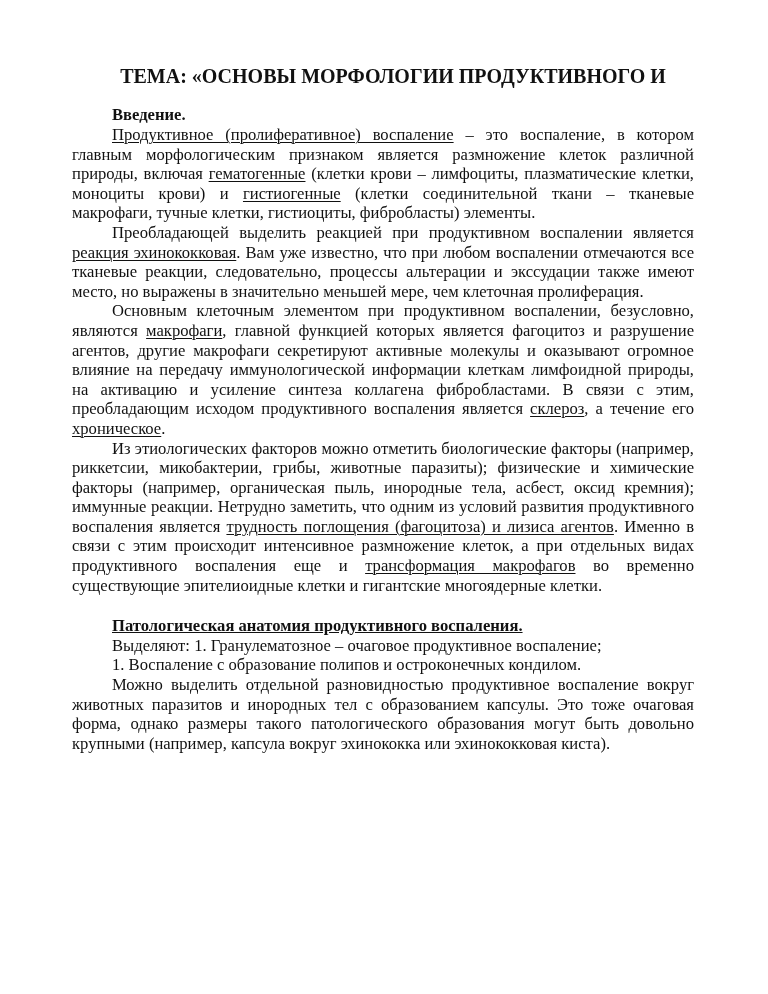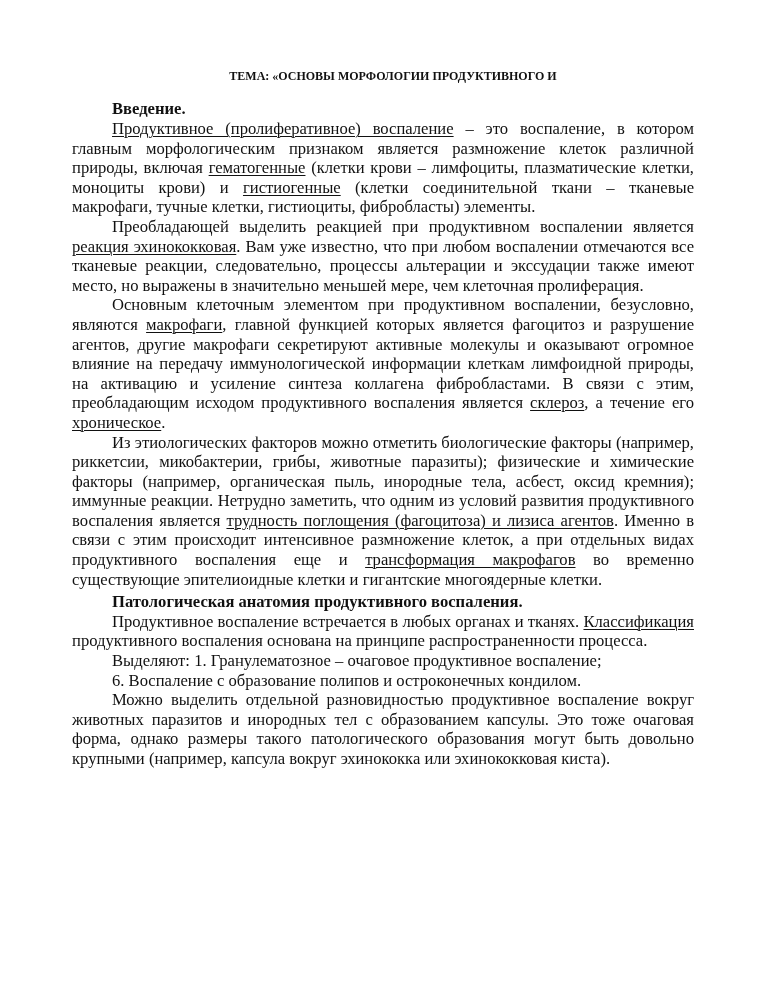--- a/index.html
+++ b/index.html
@@ -4,25 +4,25 @@
 <style>
   html, body { margin: 0; padding: 0; background: #ffffff; }
   body { width: 768px; height: 994px; position: relative; overflow: hidden; }
   .page {
     position: absolute; left: 72px; top: 67px; width: 622px;
     font-family: "Liberation Serif", "DejaVu Serif", serif;
     font-size: 16.6px; line-height: 19.6px; color: #111;
   }
   .title {
     font-weight: bold; text-align: center; margin: 0;
-    padding-left: 20px; font-size: 12px; line-height: 19.4px;
+    padding-left: 20px; font-size: 20px; line-height: 19.4px;
   }
   .heading { font-weight: bold; text-indent: 40px; margin: 0; }
-  .h-intro { margin-top: 13px; }
-  .h-patho { margin-top: 3px; }
+  .h-intro { margin-top: 19px; }
+  .h-patho { margin-top: 21px; text-decoration: underline; }
   p.body {
     margin: 0; text-align: justify; text-indent: 40px;
   }
   .u { text-decoration: underline; text-underline-offset: 2px; text-decoration-thickness: 1px; }
 </style>
 </head>
 <body>
 
 <div class="page">
   <h1 class="title">
@@ -32,18 +32,17 @@
   <section>
     <p class="heading h-intro">Введение.</p>
     <p class="body"><span class="u">Продуктивное (пролиферативное) воспаление</span><span> – это воспаление, в котором главным морфологическим признаком является размножение клеток различной природы, включая </span><span class="u">гематогенные</span><span> (клетки крови – лимфоциты, плазматические клетки, моноциты крови) и </span><span class="u">гистиогенные</span><span> (клетки соединительной ткани – тканевые макрофаги, тучные клетки, гистиоциты, фибробласты) элементы.</span></p>
     <p class="body"><span>Преобладающей выделить реакцией при продуктивном воспалении является </span><span class="u">реакция эхинококковая</span><span>. Вам уже известно, что при любом воспалении отмечаются все тканевые реакции, следовательно, процессы альтерации и экссудации также имеют место, но выражены в значительно меньшей мере, чем клеточная пролиферация.</span></p>
     <p class="body"><span>Основным клеточным элементом при продуктивном воспалении, безусловно, являются </span><span class="u">макрофаги</span><span>, главной функцией которых является фагоцитоз и разрушение агентов, другие макрофаги секретируют активные молекулы и оказывают огромное влияние на передачу иммунологической информации клеткам лимфоидной природы, на активацию и усиление синтеза коллагена фибробластами. В связи с этим, преобладающим исходом продуктивного воспаления является </span><span class="u">склероз</span><span>, а течение его </span><span class="u">хроническое</span><span>.</span></p>
     <p class="body"><span>Из этиологических факторов можно отметить биологические факторы (например, риккетсии, микобактерии, грибы, животные паразиты); физические и химические факторы (например, органическая пыль, инородные тела, асбест, оксид кремния); иммунные реакции. Нетрудно заметить, что одним из условий развития продуктивного воспаления является </span><span class="u">трудность поглощения (фагоцитоза) и лизиса агентов</span><span>. Именно в связи с этим происходит интенсивное размножение клеток, а при отдельных видах продуктивного воспаления еще и </span><span class="u">трансформация макрофагов</span><span> во временно существующие эпителиоидные клетки и гигантские многоядерные клетки.</span></p>
   </section>
 
   <section>
     <p class="heading h-patho">Патологическая анатомия продуктивного воспаления.</p>
-    <p class="body"><span>Продуктивное воспаление встречается в любых органах и тканях. </span><span class="u">Классификация</span><span> продуктивного воспаления основана на принципе распространенности процесса.</span></p>
     <p class="body"><span>Выделяют: 1. Гранулематозное – очаговое продуктивное воспаление;</span></p>
-    <p class="body"><span>6. Воспаление с образование полипов и остроконечных кондилом.</span></p>
+    <p class="body"><span>1. Воспаление с образование полипов и остроконечных кондилом.</span></p>
     <p class="body"><span>Можно выделить отдельной разновидностью продуктивное воспаление вокруг животных паразитов и инородных тел с образованием капсулы. Это тоже очаговая форма, однако размеры такого патологического образования могут быть довольно крупными (например, капсула вокруг эхинококка или эхинококковая киста).</span></p>
   </section>
 </div>
 
 </body></html>

